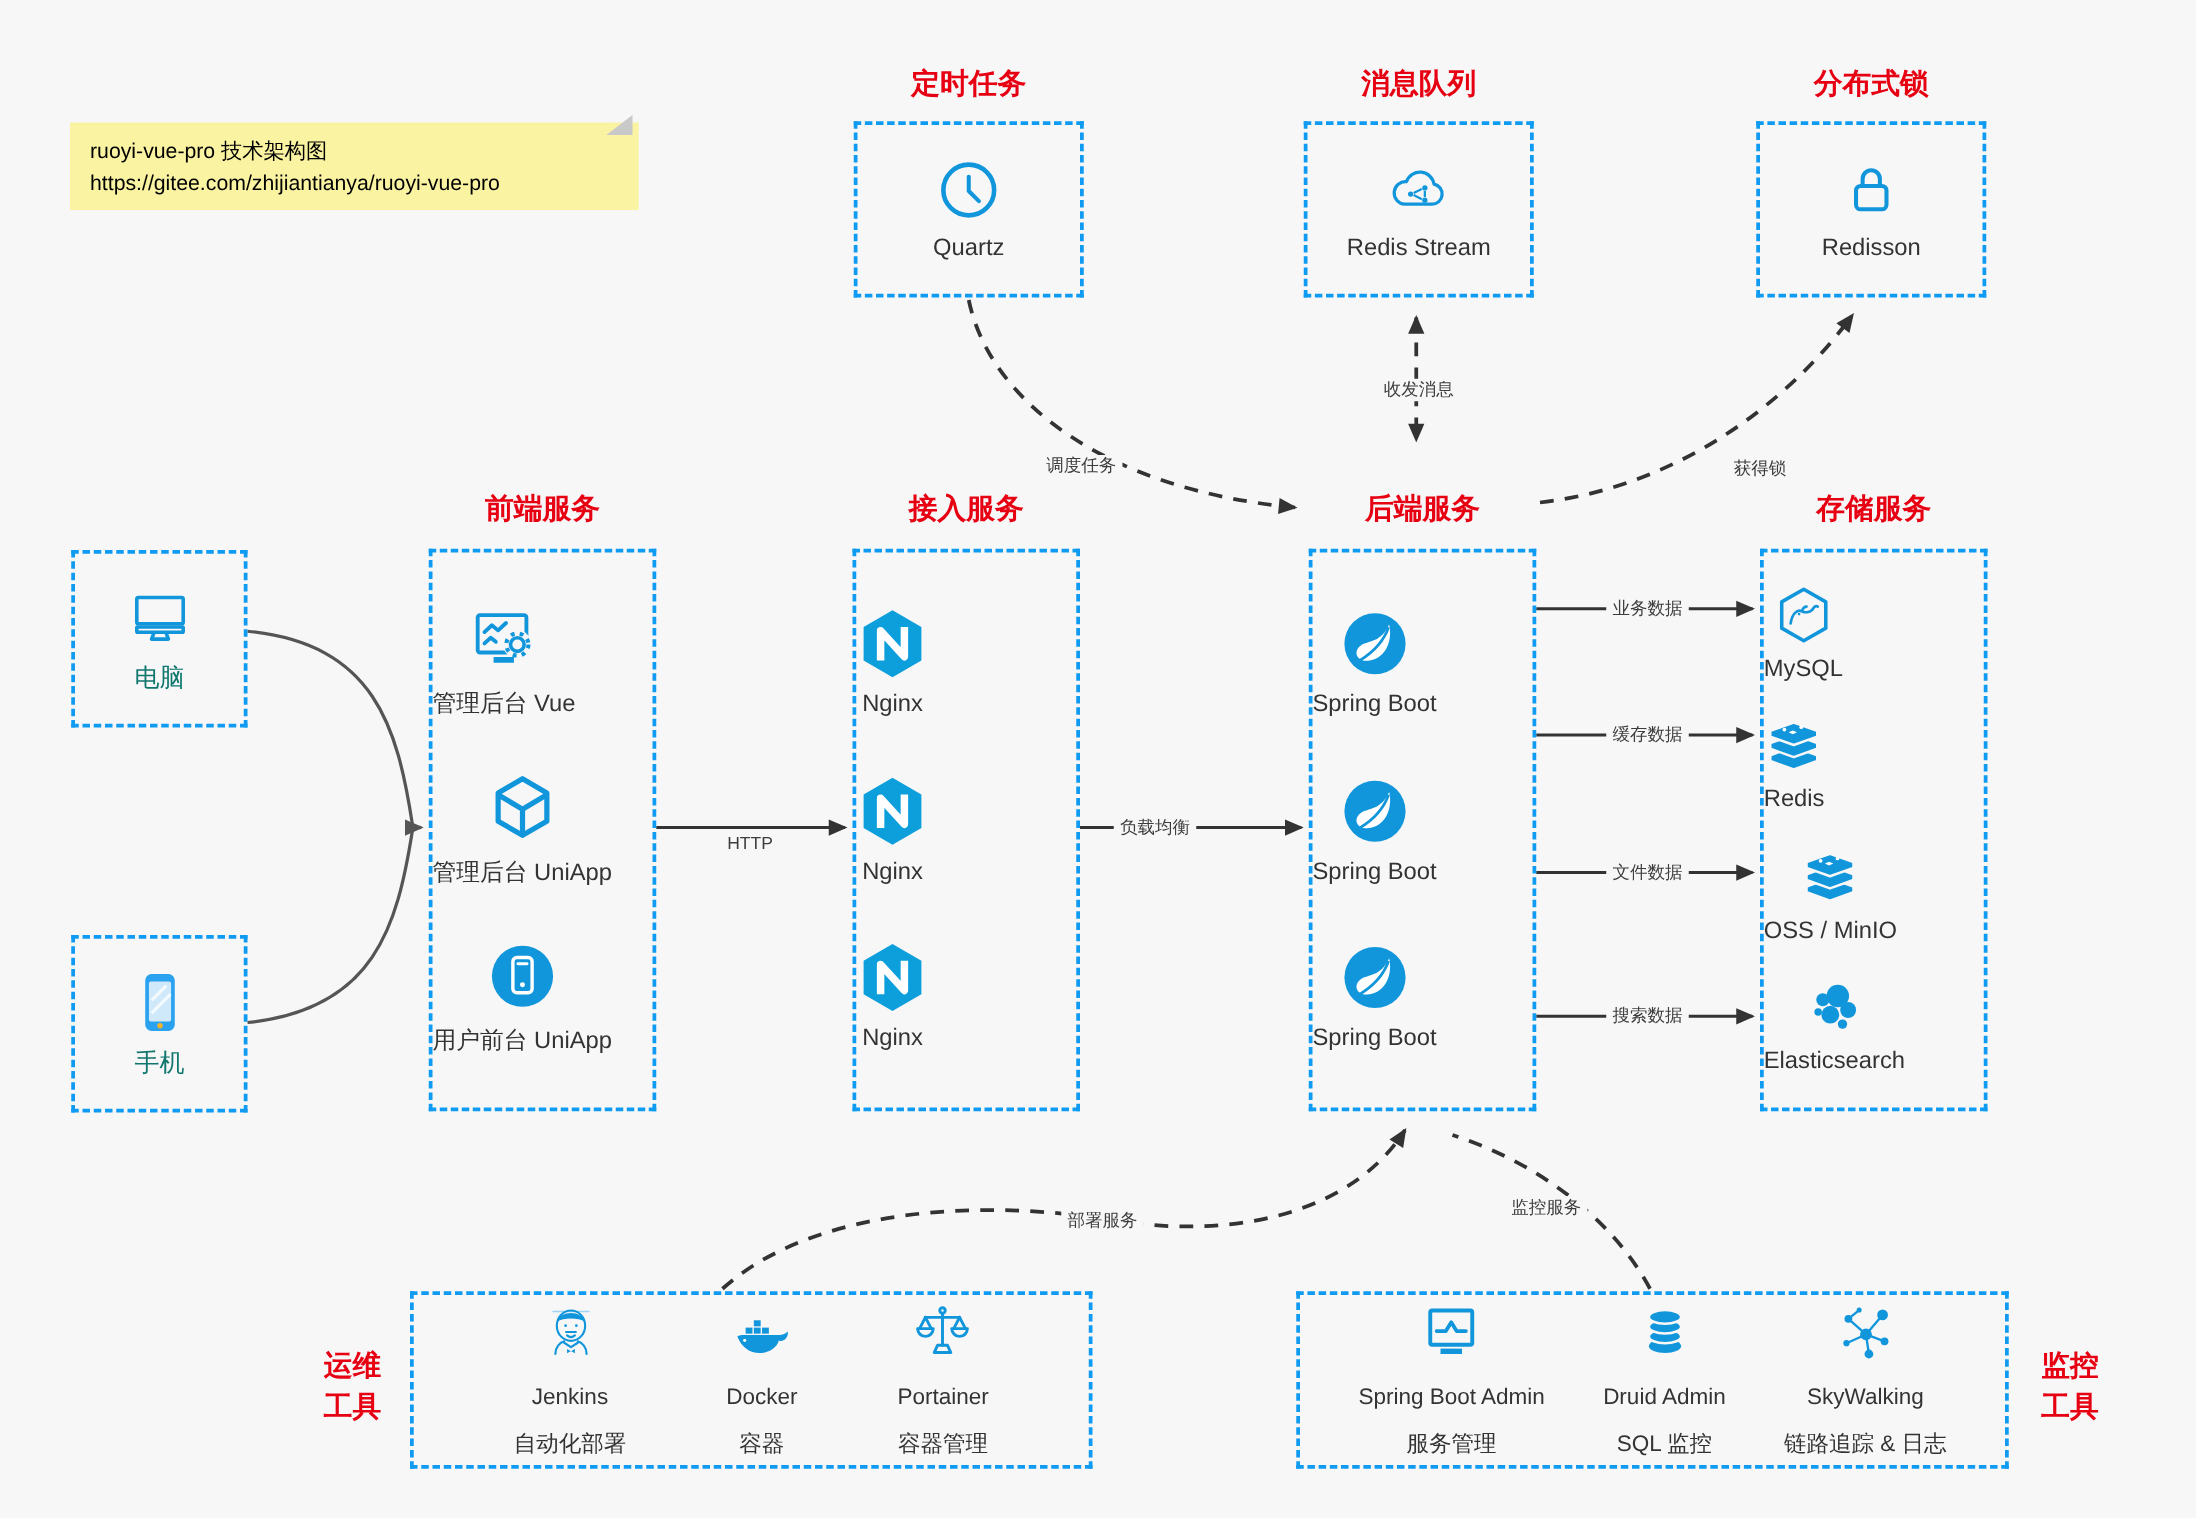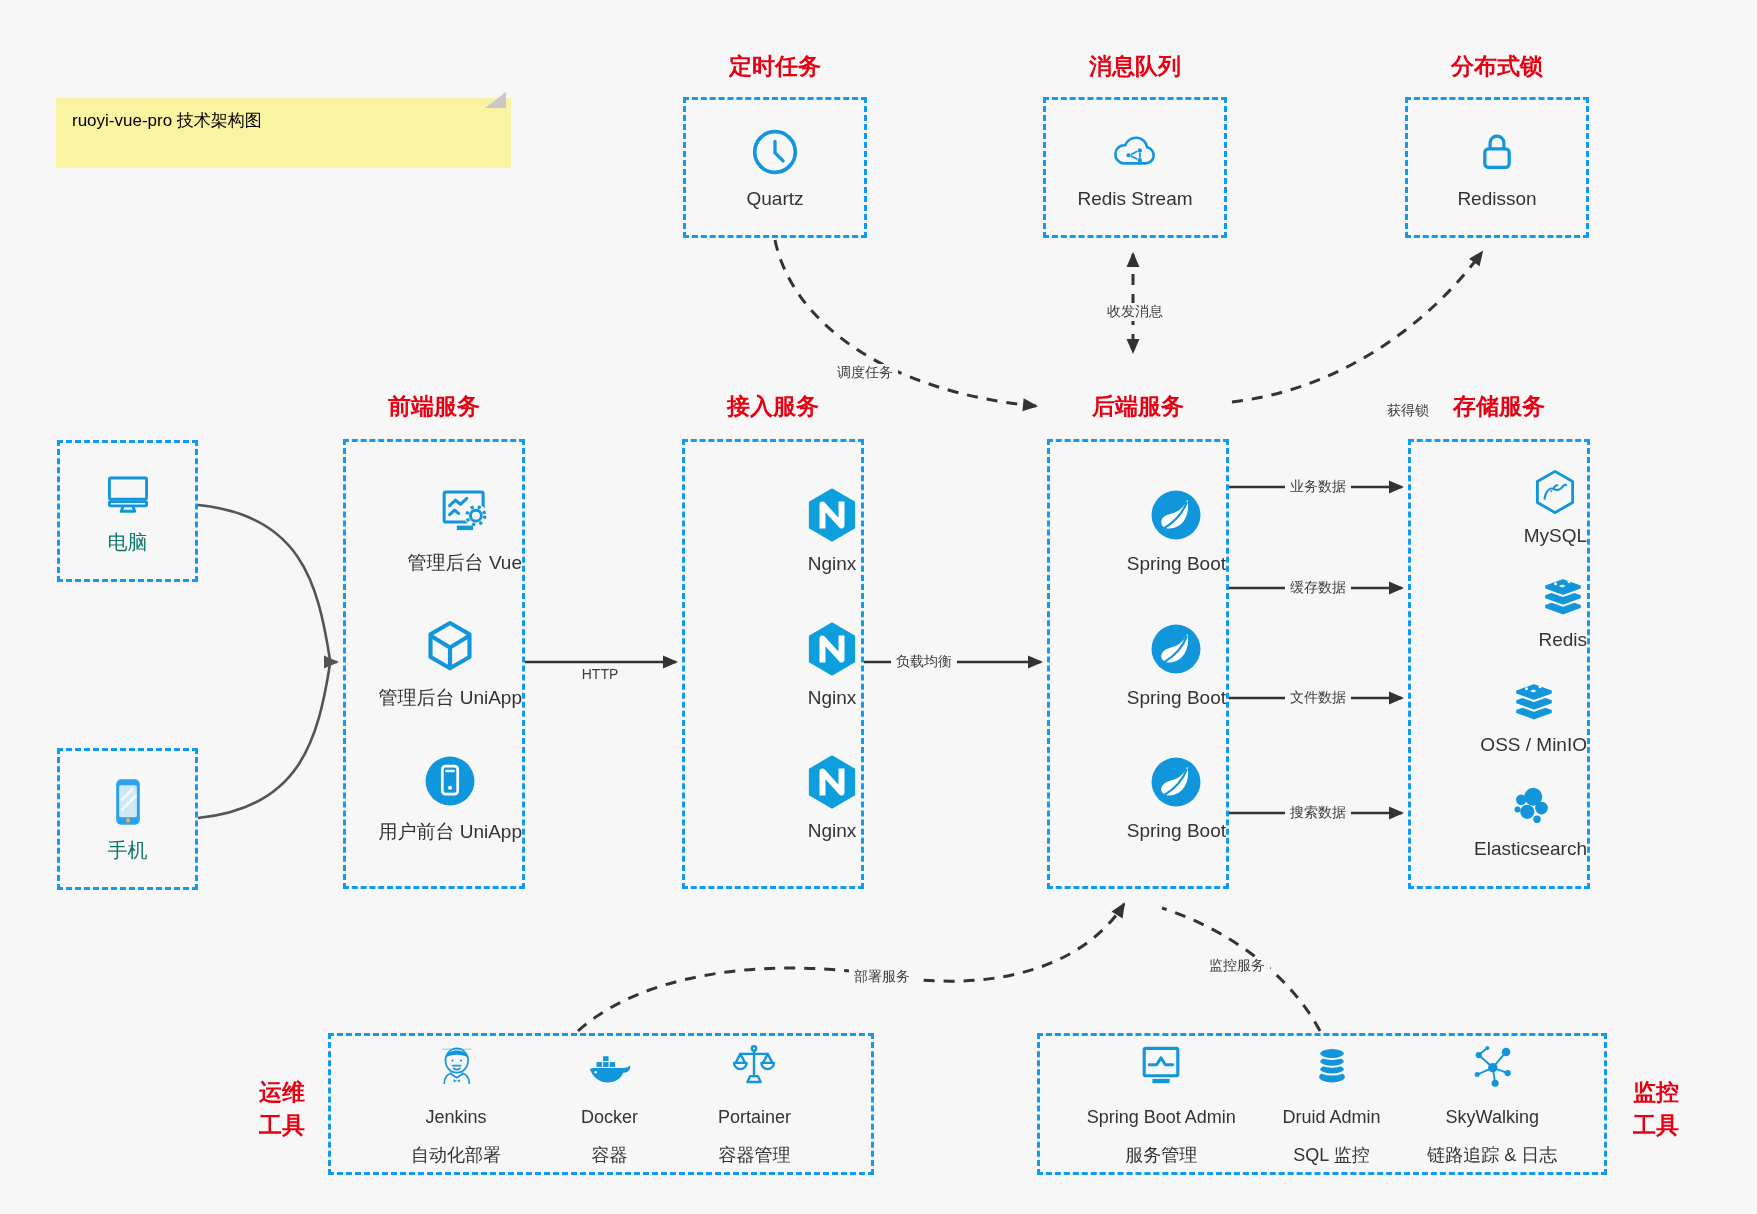--- a/index.html
+++ b/index.html
@@ -14,21 +14,21 @@
         box-sizing:border-box;padding:10px 16px;font-size:17px;line-height:1.5;color:#000000;}
   .note .fold{position:absolute;right:4px;top:-7px;}
 
   .panel{position:absolute;}
   .panel-title{color:#e60012;font-weight:700;font-size:23px;text-align:center;height:28px;line-height:28px;}
   .top-panel .panel-title{margin-bottom:17px;}
   .column .panel-title{margin-bottom:19px;}
   .dash-box{border:3px dashed #0f9bf2;box-sizing:border-box;}
   .top-box{height:141px;display:flex;flex-direction:column;align-items:center;justify-content:center;gap:10px;}
   .client-box{position:absolute;width:141px;height:142px;display:flex;flex-direction:column;align-items:center;justify-content:center;gap:8px;}
-  .col-box{height:450px;display:flex;flex-direction:column;justify-content:space-evenly;align-items:flex-end;}
+  .col-box{height:450px;display:flex;flex-direction:column;justify-content:space-evenly;align-items:flex-start;}
   .col-item{display:flex;flex-direction:column;align-items:center;gap:9px;}
   .item-label{font-size:19px;color:#333;white-space:nowrap;}
   .client-label{font-size:20px;color:#0f766e;}
 
   .bottom-box{position:absolute;height:142px;display:flex;flex-direction:row;justify-content:space-evenly;align-items:center;}
   .brow-item{display:flex;flex-direction:column;align-items:center;gap:16px;}
   .brow-name{font-size:18px;color:#333;white-space:nowrap;line-height:1.2;text-align:center;}
   .brow-desc{font-size:18px;color:#333;white-space:nowrap;line-height:1.2;text-align:center;}
   .side-title{position:absolute;color:#e60012;font-weight:700;font-size:23px;line-height:1.45;text-align:center;}
 
@@ -73,20 +73,21 @@
     <path class="wire-dash" d="M1320 1031 C1290 975 1230 930 1162 908"></path>
   </svg>
 
   <div class="note">
     <span class="fold">
       <svg width="22" height="17" viewBox="0 0 22 17">
           <path d="M0 16 L21 0 L21 16 Z" fill="#c9c9c9"></path>
         </svg>
     </span>
     <div>ruoyi-vue-pro 技术架构图</div>
+    <div>https://gitee.com/zhijiantianya/ruoyi-vue-pro</div>
   </div>
 
   <div class="panel top-panel" style="left:683px;top:52px;width:184px;">
     <div class="panel-title">定时任务</div>
     <div class="dash-box top-box">
       <span class="icon i52">
         <svg viewBox="0 0 64 64">
             <circle cx="32" cy="32" r="25" fill="none" stroke="#1296db" stroke-width="4.5"></circle>
             <path d="M32 19 V33 L42 43" fill="none" stroke="#1296db" stroke-width="4" stroke-linecap="round" stroke-linejoin="round"></path>
           </svg>
@@ -435,17 +436,17 @@
   </div>
 
   <div class="edge-label" style="left:600px;top:662px;margin-top:12px;">HTTP</div>
   <div class="edge-label" style="left:924px;top:662px;">负载均衡</div>
   <div class="edge-label" style="left:1318px;top:487px;">业务数据</div>
   <div class="edge-label" style="left:1318px;top:588px;">缓存数据</div>
   <div class="edge-label" style="left:1318px;top:698px;">文件数据</div>
   <div class="edge-label" style="left:1318px;top:813px;">搜索数据</div>
   <div class="edge-label" style="left:865px;top:373px;">调度任务</div>
   <div class="edge-label" style="left:1135px;top:312px;">收发消息</div>
-  <div class="edge-label" style="left:1408px;top:375px;margin-top:36px;">获得锁</div>
+  <div class="edge-label" style="left:1408px;top:375px;">获得锁</div>
   <div class="edge-label" style="left:882px;top:977px;">部署服务</div>
   <div class="edge-label" style="left:1237px;top:966px;">监控服务</div>
 
 </div>
 
 </body></html>

